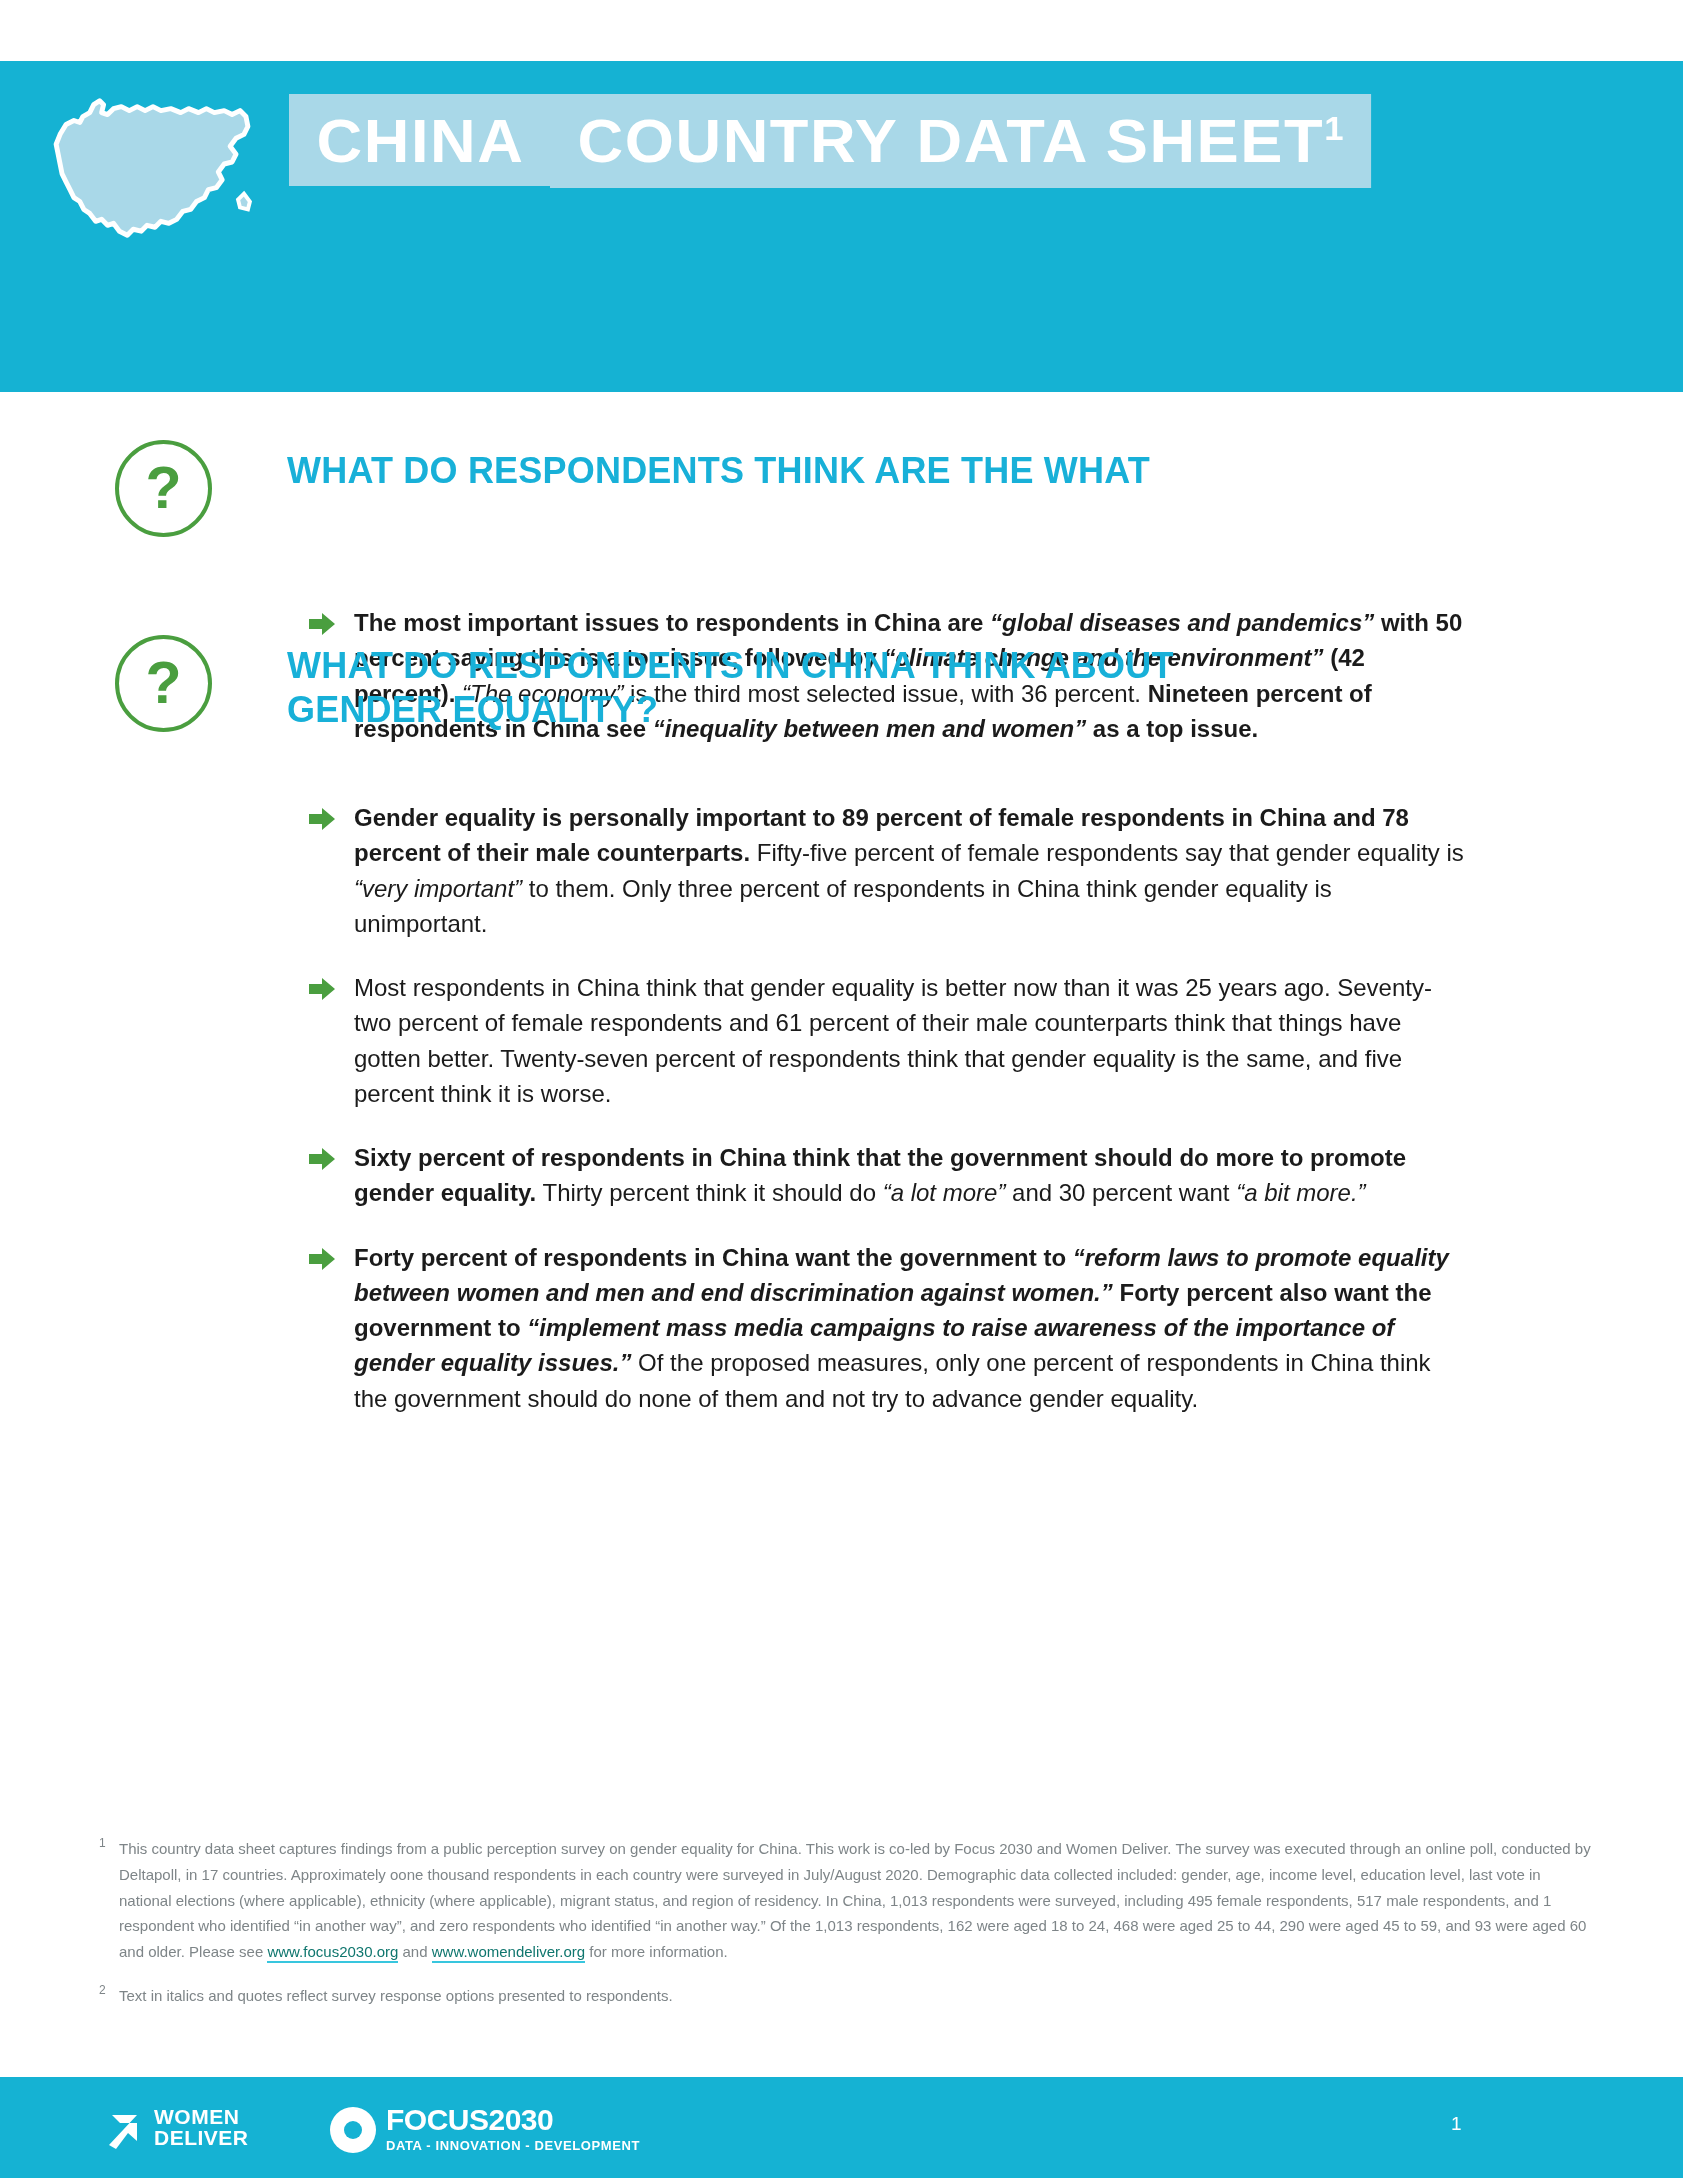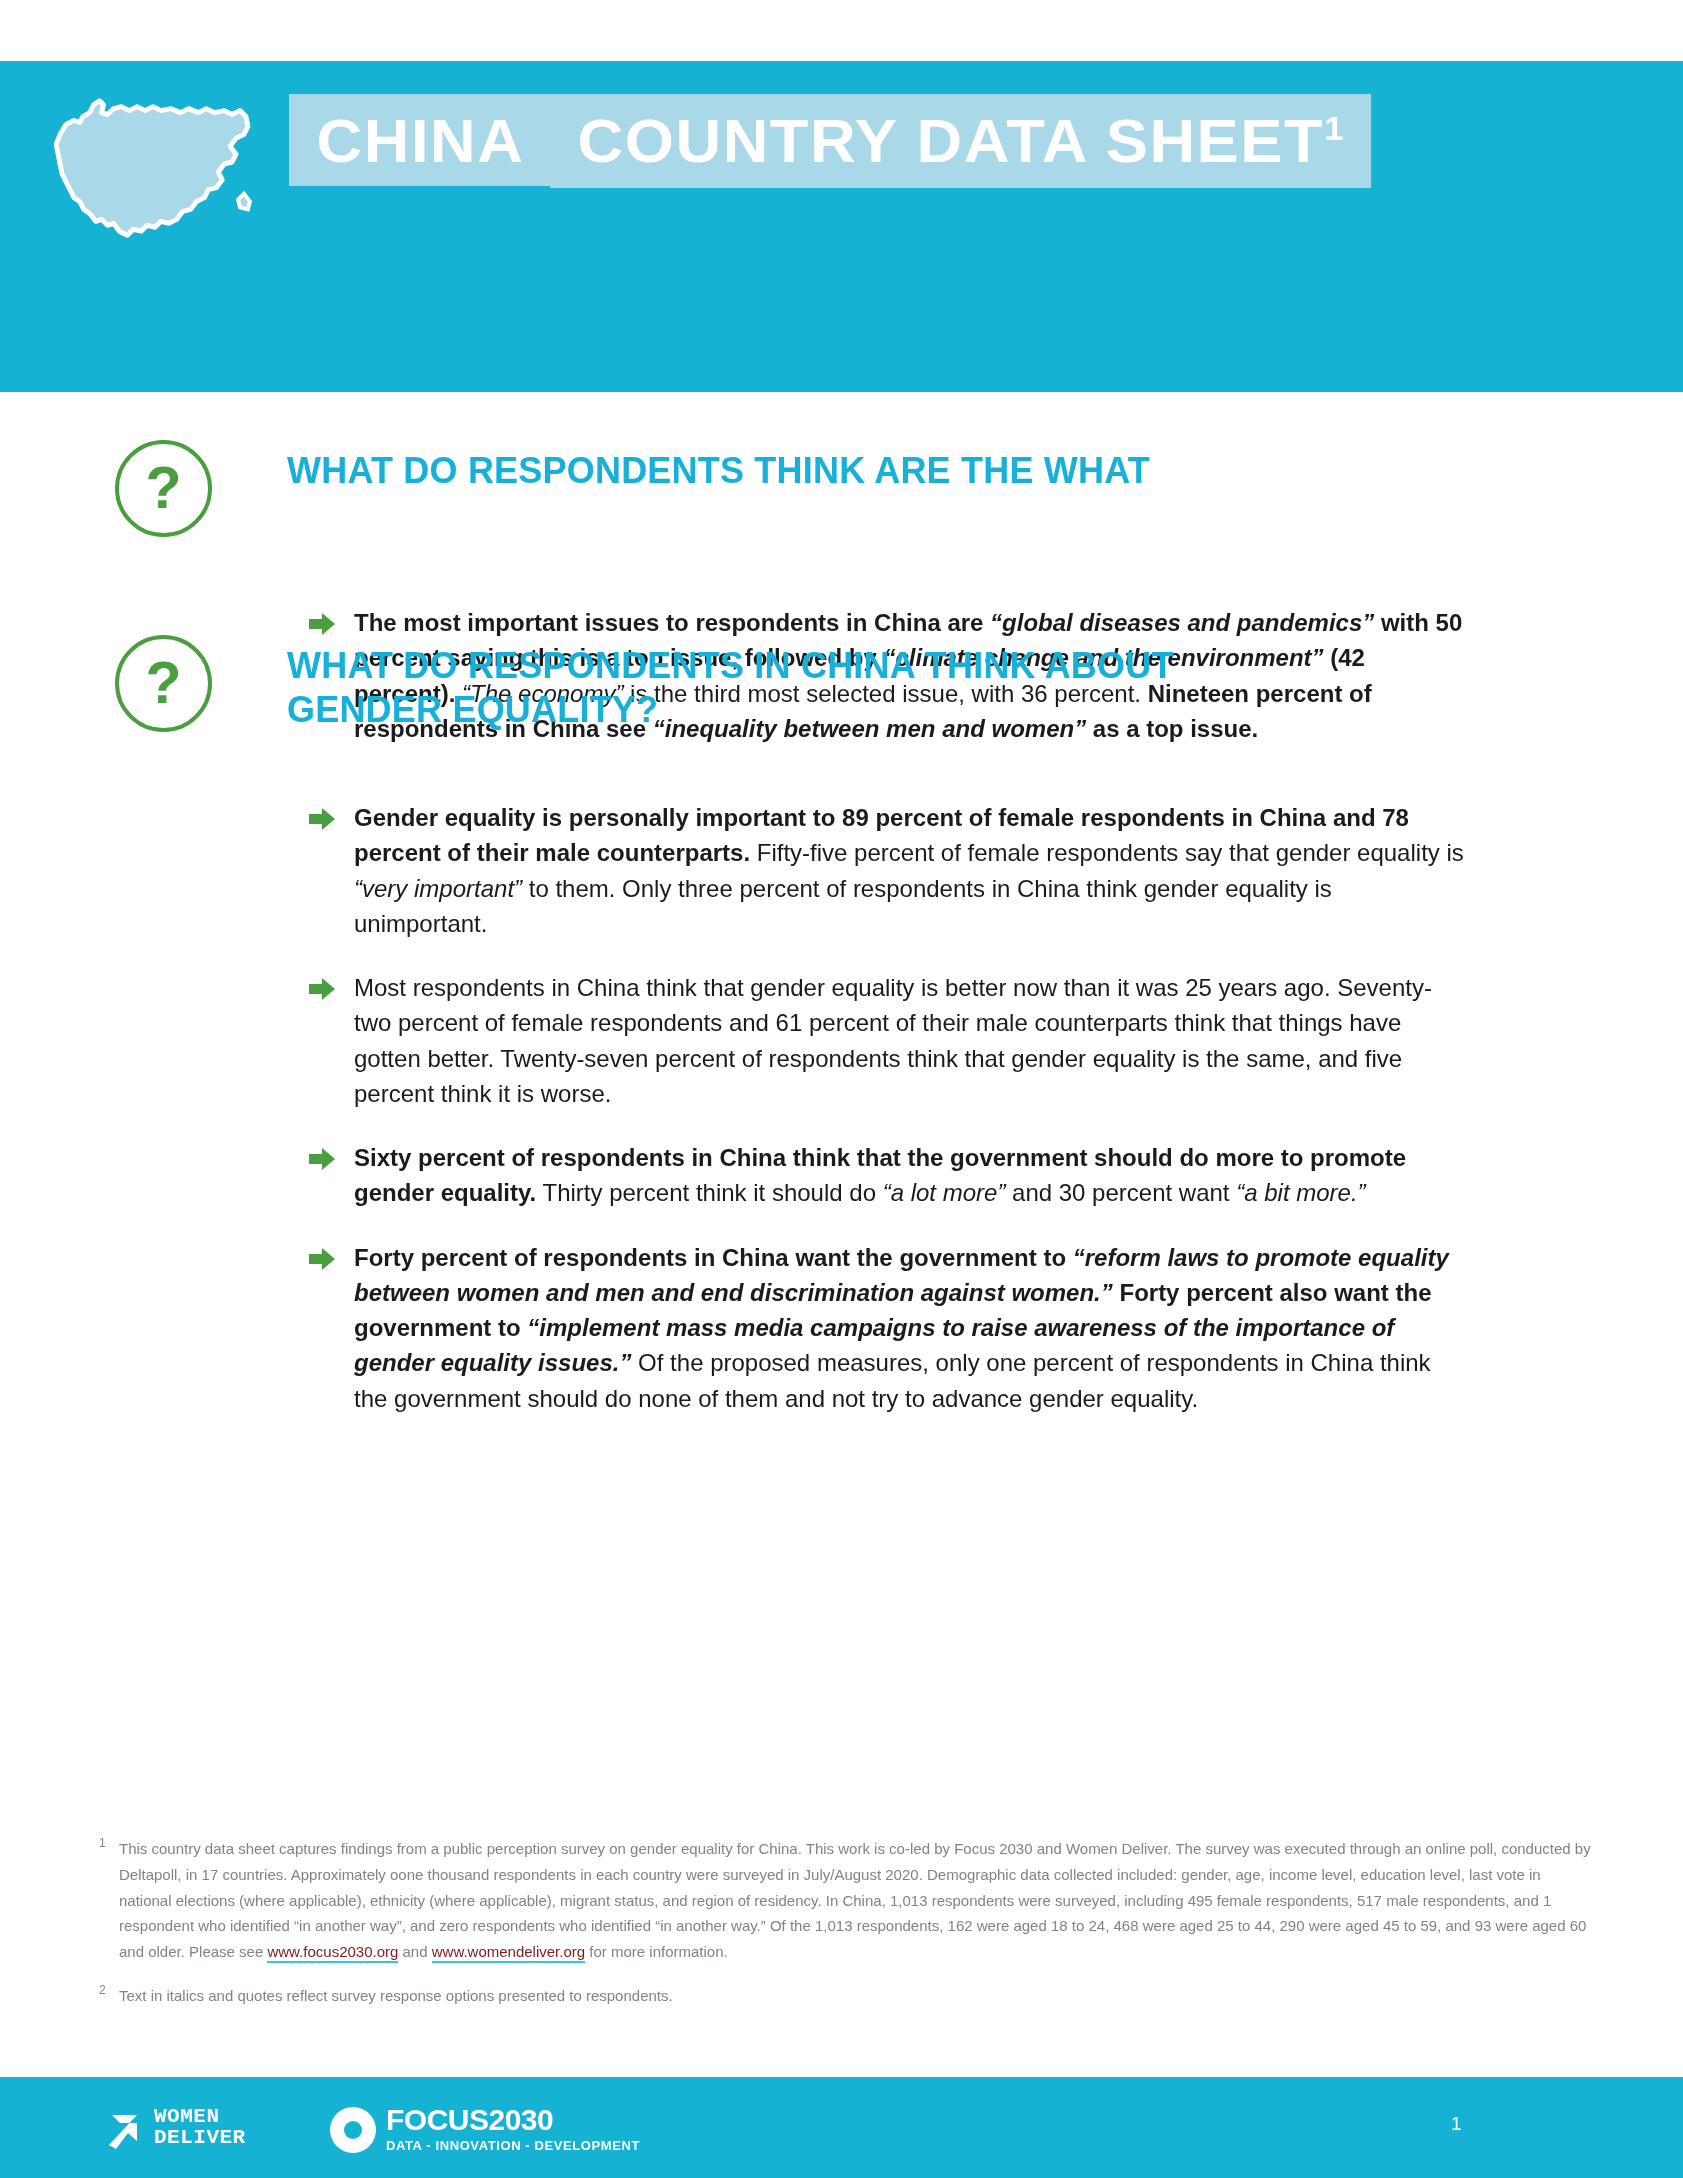--- a/index.html
+++ b/index.html
@@ -140,21 +140,21 @@
     font-family: "Liberation Sans", sans-serif;
   }
   .footnote { position: relative; padding-left: 20px; margin-bottom: 18px; }
   .footnote .fn-mark {
     position: absolute;
     left: 0;
     top: -3px;
     font-size: 12px;
   }
   .footnotes a, .footnotes .lnk {
-    color: #7f1d1d;
+    color: #0f766e;
     text-decoration: none;
     border-bottom: 2px solid #38c6de;
     padding-bottom: 1px;
   }
 
   
   .footer-band {
     position: absolute;
     left: 0;
     top: 2077px;
@@ -171,21 +171,21 @@
     gap: 11px;
   }
   .wd-arrow { width: 46px; height: 46px; }
   .wd-arrow svg { display:block; width:100%; height:100%; }
   .wd-text {
     color: #ffffff;
     font-weight: 700;
     font-size: 21px;
     line-height: 0.99;
     letter-spacing: 0.5px;
-    font-family: Liberation Mono, monospace;
+    font-family: Liberation Sans, sans-serif;
   }
   .wd-text div { white-space: nowrap; }
 
   .logo-focus {
     position: absolute;
     left: 330px;
     top: 2105px;
     display: flex;
     align-items: flex-end;
     gap: 10px;

